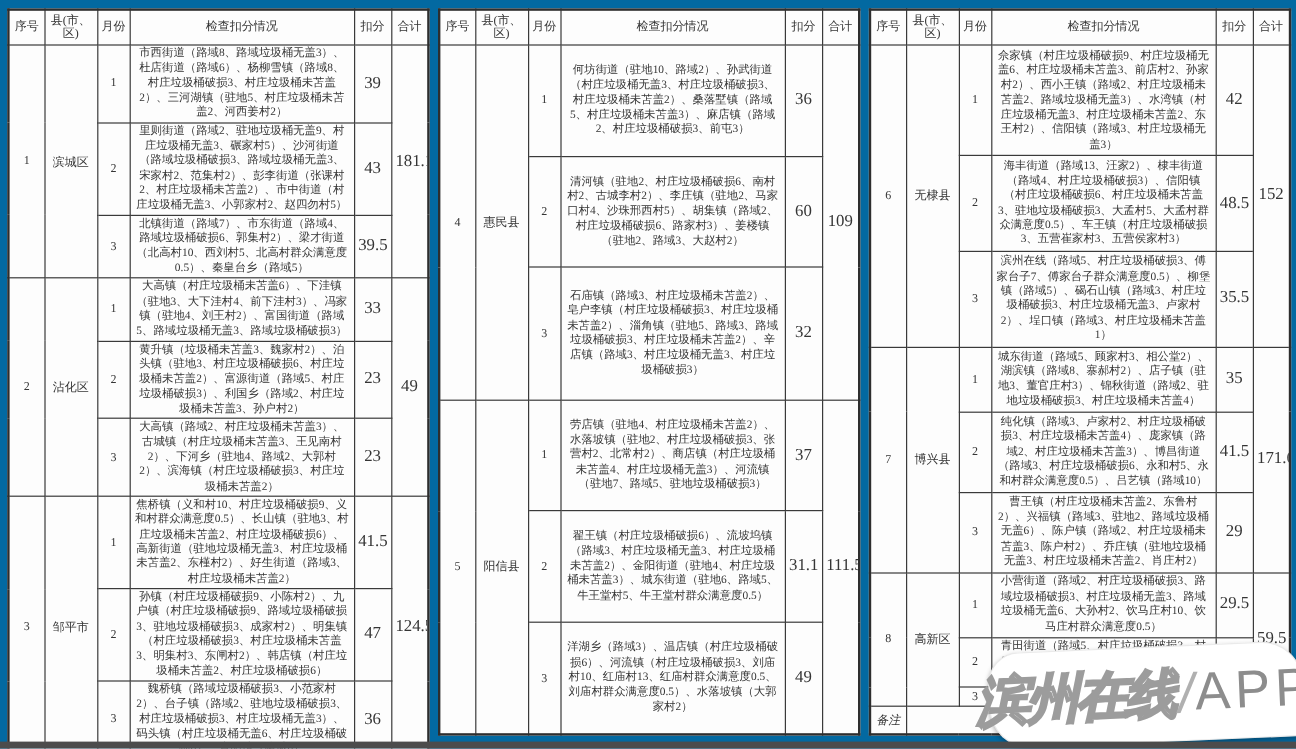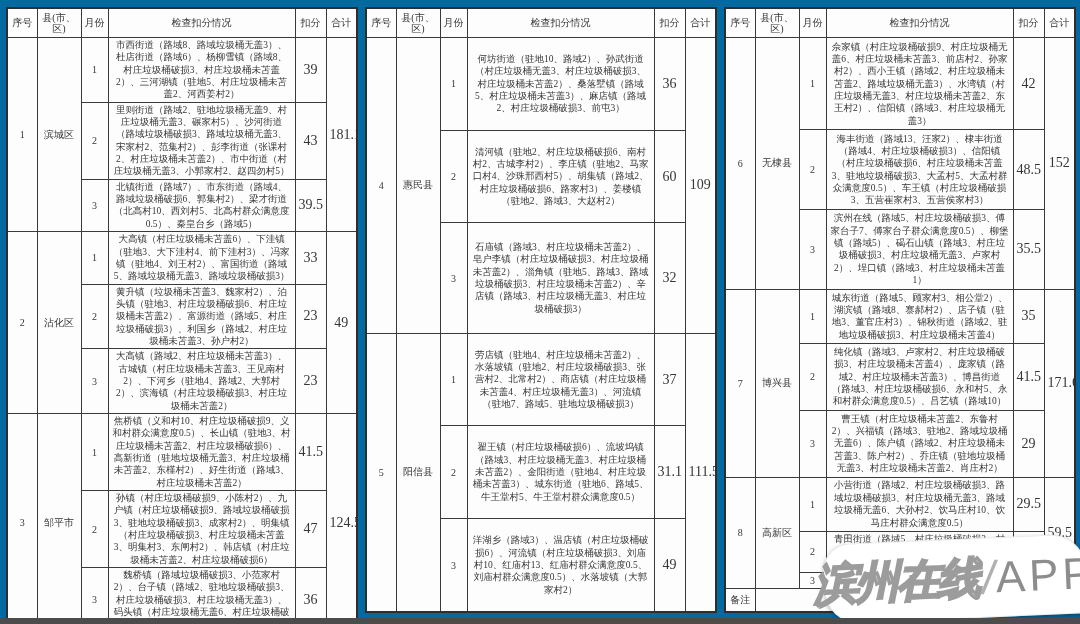--- a/index.html
+++ b/index.html
@@ -17,21 +17,21 @@
   table.insp td,table.insp th{
     border:1px solid #3a3a3a;padding:1px 3px;vertical-align:middle;
     font-weight:normal;overflow:hidden;
   }
   .w-seq{width:30px}.w-county{width:44px}.w-month{width:27px}
   .w-details{width:187px}.w-ded{width:31px}.w-total{width:31px}
   th.h{font-size:10px;text-align:center;line-height:1.15;height:26px;}
   td.c{font-size:10px;text-align:center;}
   td.details{font-size:9.5px;line-height:1.3;text-align:center;word-break:break-all;}
   td.ded,td.total{font-size:14px;text-align:center;}
-  td.note-label{font-size:10px;text-align:center;height:20px;}
+  td.note-label{font-size:10px;text-align:center;height:20px;font-style:italic;}
   td.note-content{font-size:9.5px;}
   .bottom-bar{
     position:absolute;left:0;right:0;bottom:0;height:6px;background:#4c4c4c;
   }
   .watermark{
     position:absolute;left:824px;top:539px;width:262px;height:80px;
     background:#ffffff;border-radius:26px 34px 6px 34px;
     transform:rotate(-2.5deg);display:flex;align-items:center;justify-content:center;
     box-shadow:0 2px 4px rgba(0,0,0,0.30), inset 0 0 0 1px rgba(170,170,170,0.25);
     white-space:nowrap;

